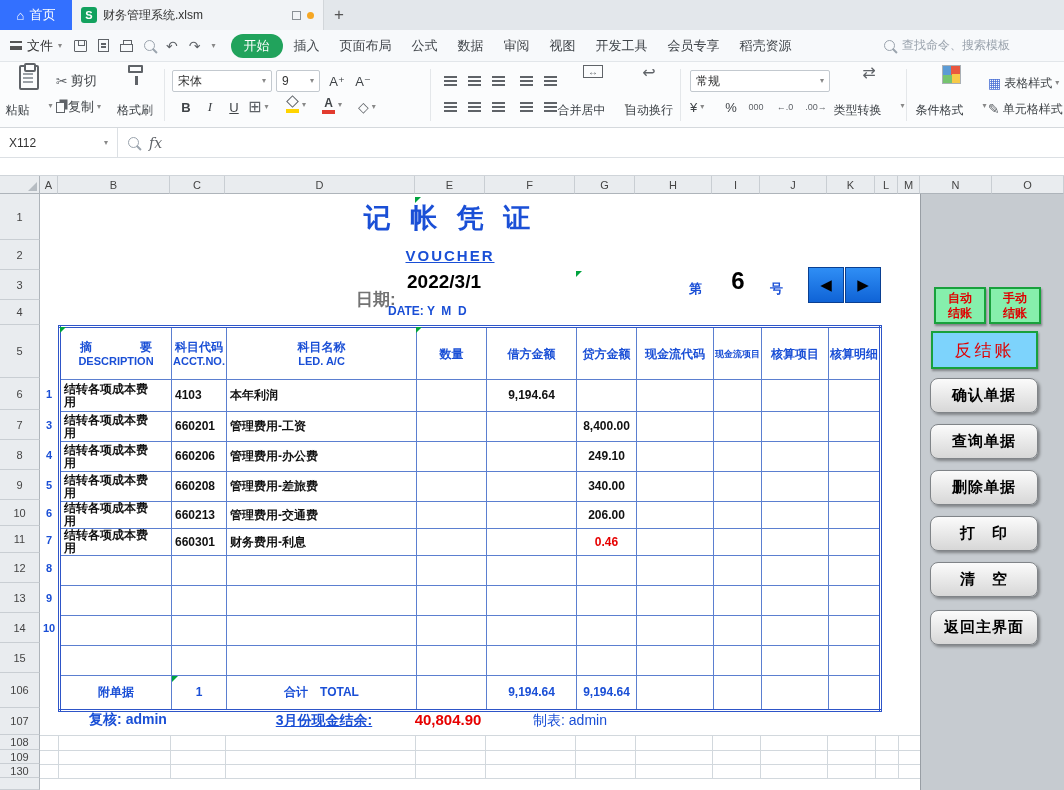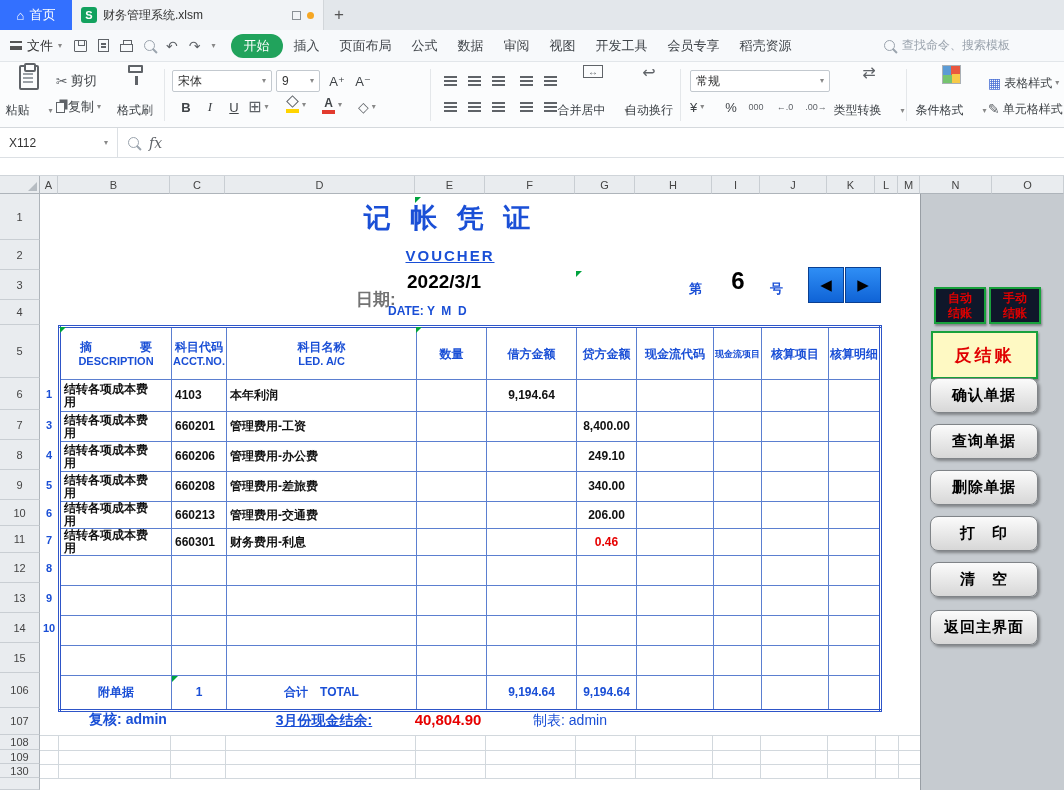--- a/index.html
+++ b/index.html
@@ -29,21 +29,21 @@
   .menu-tab{font-size:13px;color:#40454a;padding:3px 9px;margin:0 1px;white-space:nowrap}
   .menu-tab.active{background:#21a35c;color:#fff;border-radius:13px;padding:3px 13px}
   .searchbox{margin-left:auto;display:flex;align-items:center;gap:7px;color:#9aa3ad;font-size:12px;padding-right:44px;white-space:nowrap}
   .mag{position:relative;width:11px;height:11px;border:1.5px solid #9aa3ad;border-radius:50%;flex:none}
   .mag::after{content:"";position:absolute;width:6px;height:1.5px;background:#9aa3ad;right:-4px;bottom:-1px;transform:rotate(45deg)}
 
   
   .ribbon{position:absolute;left:0;top:62px;width:1064px;height:66px;background:#fbfcfd;border-bottom:1px solid #d5d9dd}
   .vdiv{position:absolute;top:7px;height:52px;width:1px;background:#e4e7ea}
   .bigbtn{position:absolute;display:flex;flex-direction:column;align-items:center;justify-content:space-between;height:60px;padding:3px 0}
-  .bigbtn .lbl{font-size:12px;color:#3a3f44;display:flex;align-items:center;gap:19px;white-space:nowrap}
+  .bigbtn .lbl{font-size:12px;color:#3a3f44;display:flex;gap:19px;white-space:nowrap}
   .sbtn{position:absolute;height:22px;display:flex;align-items:center;justify-content:center;gap:3px;color:#3f4347;font-size:13px;border-radius:2px;white-space:nowrap}
   .combo{position:absolute;background:#fff;border:1px solid #c3c9cf;border-radius:2px;display:flex;align-items:center;font-size:12px;color:#333;padding:0 5px;height:22px}
   .combo .cv{flex:1}
   .bbold{font-weight:bold}
   .bital{font-style:italic;font-family:"Liberation Serif","DejaVu Serif",serif}
   .bund{text-decoration:underline}
   .clrbtn{display:flex;flex-direction:column;align-items:center;justify-content:center;line-height:1}
   .clrbtn .bar{width:13px;height:4px;margin-top:1px}
   .bar-yellow{background:#ffd400}
   .bar-red{background:#e23b2e}
@@ -114,23 +114,23 @@
   .wrapfix{display:inline-block;width:92px;text-align:left}
   .rno{position:absolute;left:40px;width:18px;color:#1a4fd6;font-size:11px;font-weight:bold;display:flex;align-items:center;justify-content:center}
   .gmark{position:absolute;width:0;height:0;border-top:6px solid #00a33e;border-right:6px solid transparent;z-index:5}
 
   .f-review{position:absolute;left:58px;top:711px;width:140px;text-align:center;color:#1a4fd6;font-weight:bold;font-size:14px}
   .f-cashlbl{position:absolute;left:248px;top:712px;width:152px;text-align:center;color:#1a4fd6;font-weight:bold;font-size:14px;text-decoration:underline}
   .f-cashval{position:absolute;left:405px;top:711px;width:86px;text-align:center;color:#e60000;font-weight:bold;font-size:15px}
   .f-prepare{position:absolute;left:500px;top:712px;width:140px;text-align:center;color:#1a4fd6;font-weight:normal;font-size:14px}
 
   
-  .btn-close{position:absolute;top:287px;width:52px;height:37px;background:#0f172a;border:2px solid #18a13c;color:#e00000;font-weight:bold;font-size:12px;line-height:15px;display:flex;align-items:center;justify-content:center;text-align:center;box-shadow:1px 2px 2px rgba(0,0,0,.35)}
+  .btn-close{position:absolute;top:287px;width:52px;height:37px;background:#86efac;border:2px solid #18a13c;color:#e00000;font-weight:bold;font-size:12px;line-height:15px;display:flex;align-items:center;justify-content:center;text-align:center;box-shadow:1px 2px 2px rgba(0,0,0,.35)}
   .btn-close .wrp{width:27px;word-break:break-all}
-  .btn-reverse{position:absolute;left:931px;top:331px;width:107px;height:48px;background:#fef9c3;border:2px solid #18a13c;color:#e00000;font-weight:bold;font-size:17px;letter-spacing:3px;display:flex;align-items:center;justify-content:center;box-shadow:1px 2px 2px rgba(0,0,0,.35)}
+  .btn-reverse{position:absolute;left:931px;top:331px;width:107px;height:38px;background:#7dd3fc;border:2px solid #18a13c;color:#e00000;font-weight:normal;font-size:17px;letter-spacing:3px;display:flex;align-items:center;justify-content:center;box-shadow:1px 2px 2px rgba(0,0,0,.35)}
   .btn-gray{position:absolute;left:930px;width:108px;height:35px;border-radius:8px;background:linear-gradient(#fbfbfb,#d7d7d7);border:1px solid #808488;color:#000;font-weight:bold;font-size:15px;display:flex;align-items:center;justify-content:center;box-shadow:2px 2px 3px rgba(0,0,0,.35);white-space:pre;letter-spacing:1px}
 </style>
 </head>
 <body>
 
 <div id="app">
 
   <div class="titlebar">
     <div class="home-btn">
       <span class="home-glyph">⌂</span>

